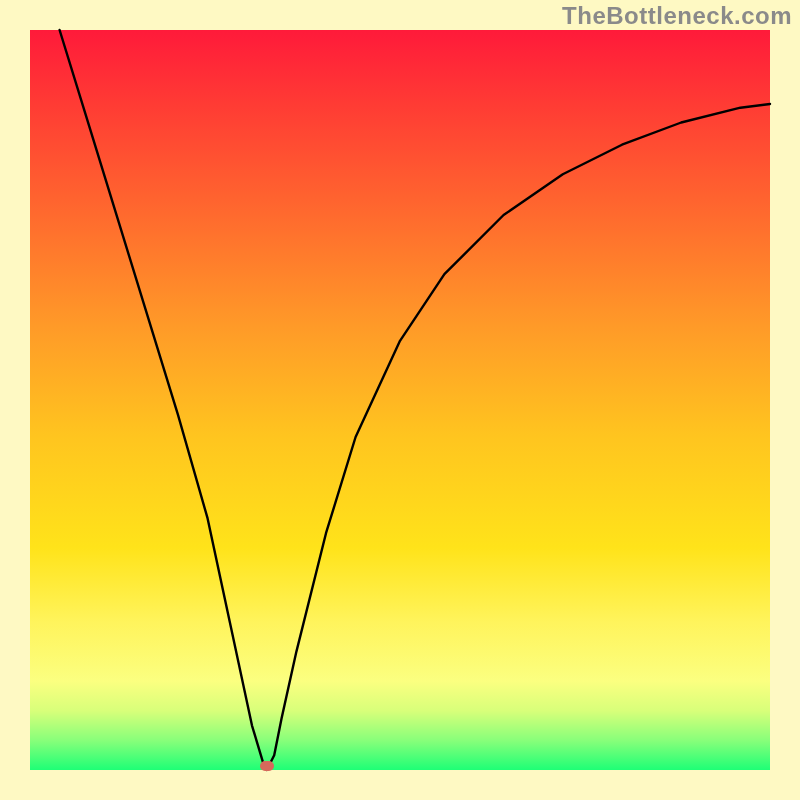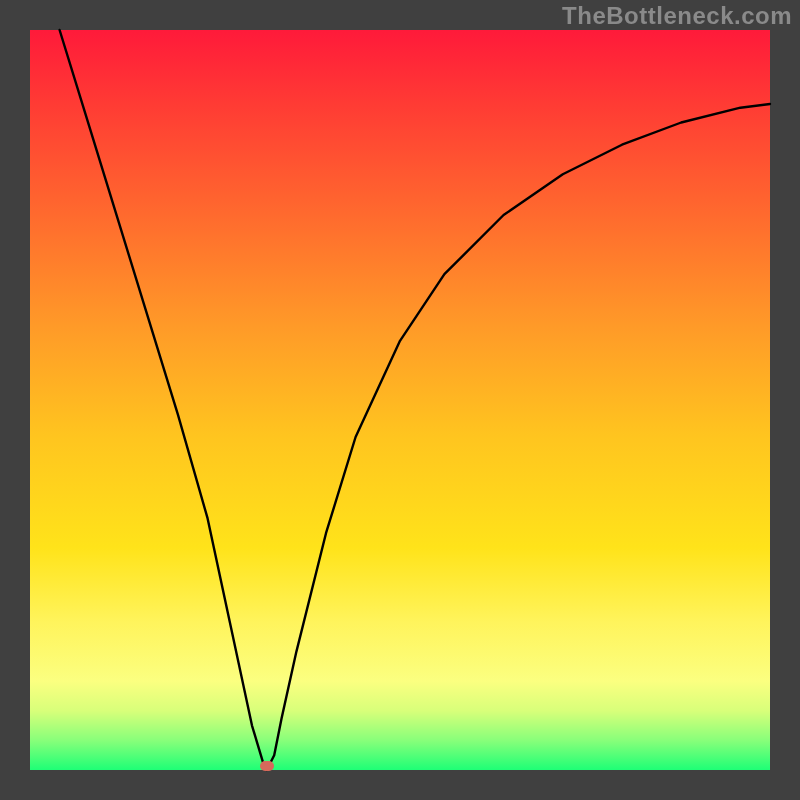--- a/index.html
+++ b/index.html
@@ -7,21 +7,21 @@
     padding: 0;
     width: 800px;
     height: 800px;
     overflow: hidden;
     font-family: Arial, Helvetica, sans-serif;
   }
   .frame {
     position: relative;
     width: 800px;
     height: 800px;
-    background: #404040;
+    background: #fef9c3;
   }
   .watermark {
     position: absolute;
     top: 2px;
     right: 8px;
     font-size: 24px;
     font-weight: 600;
     color: #8a8a8a;
     letter-spacing: 0.5px;
     z-index: 10;

